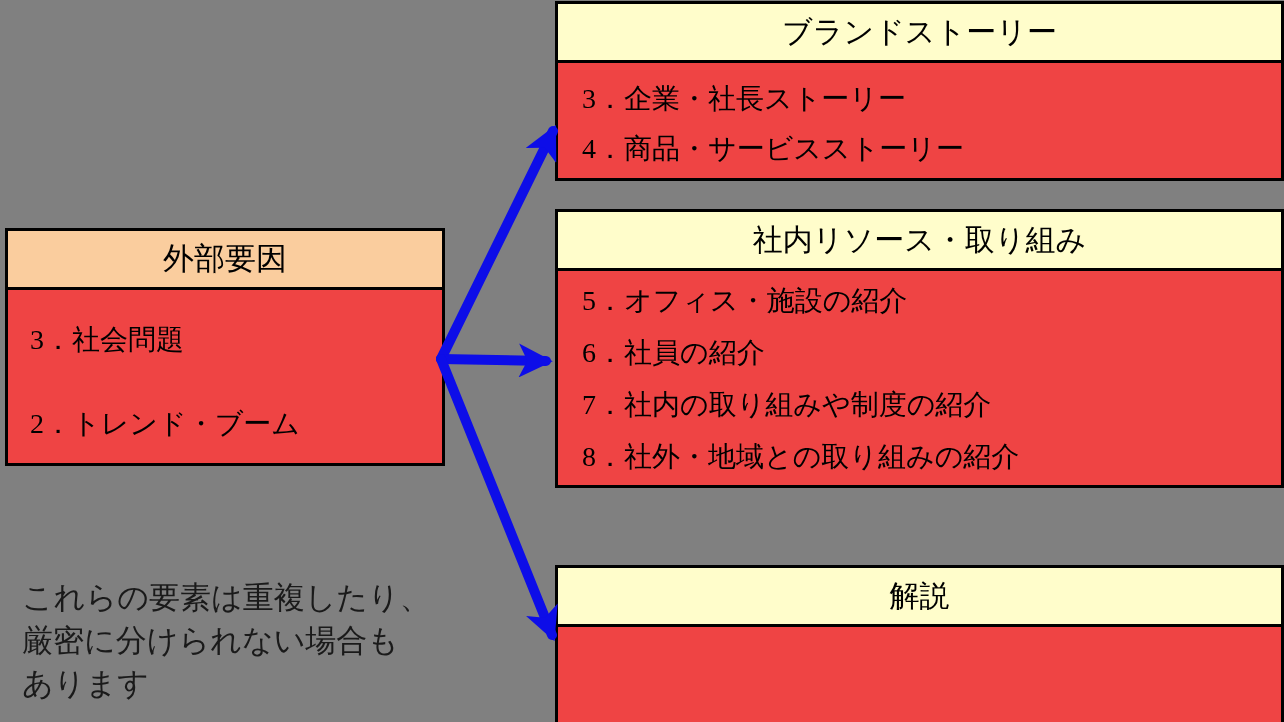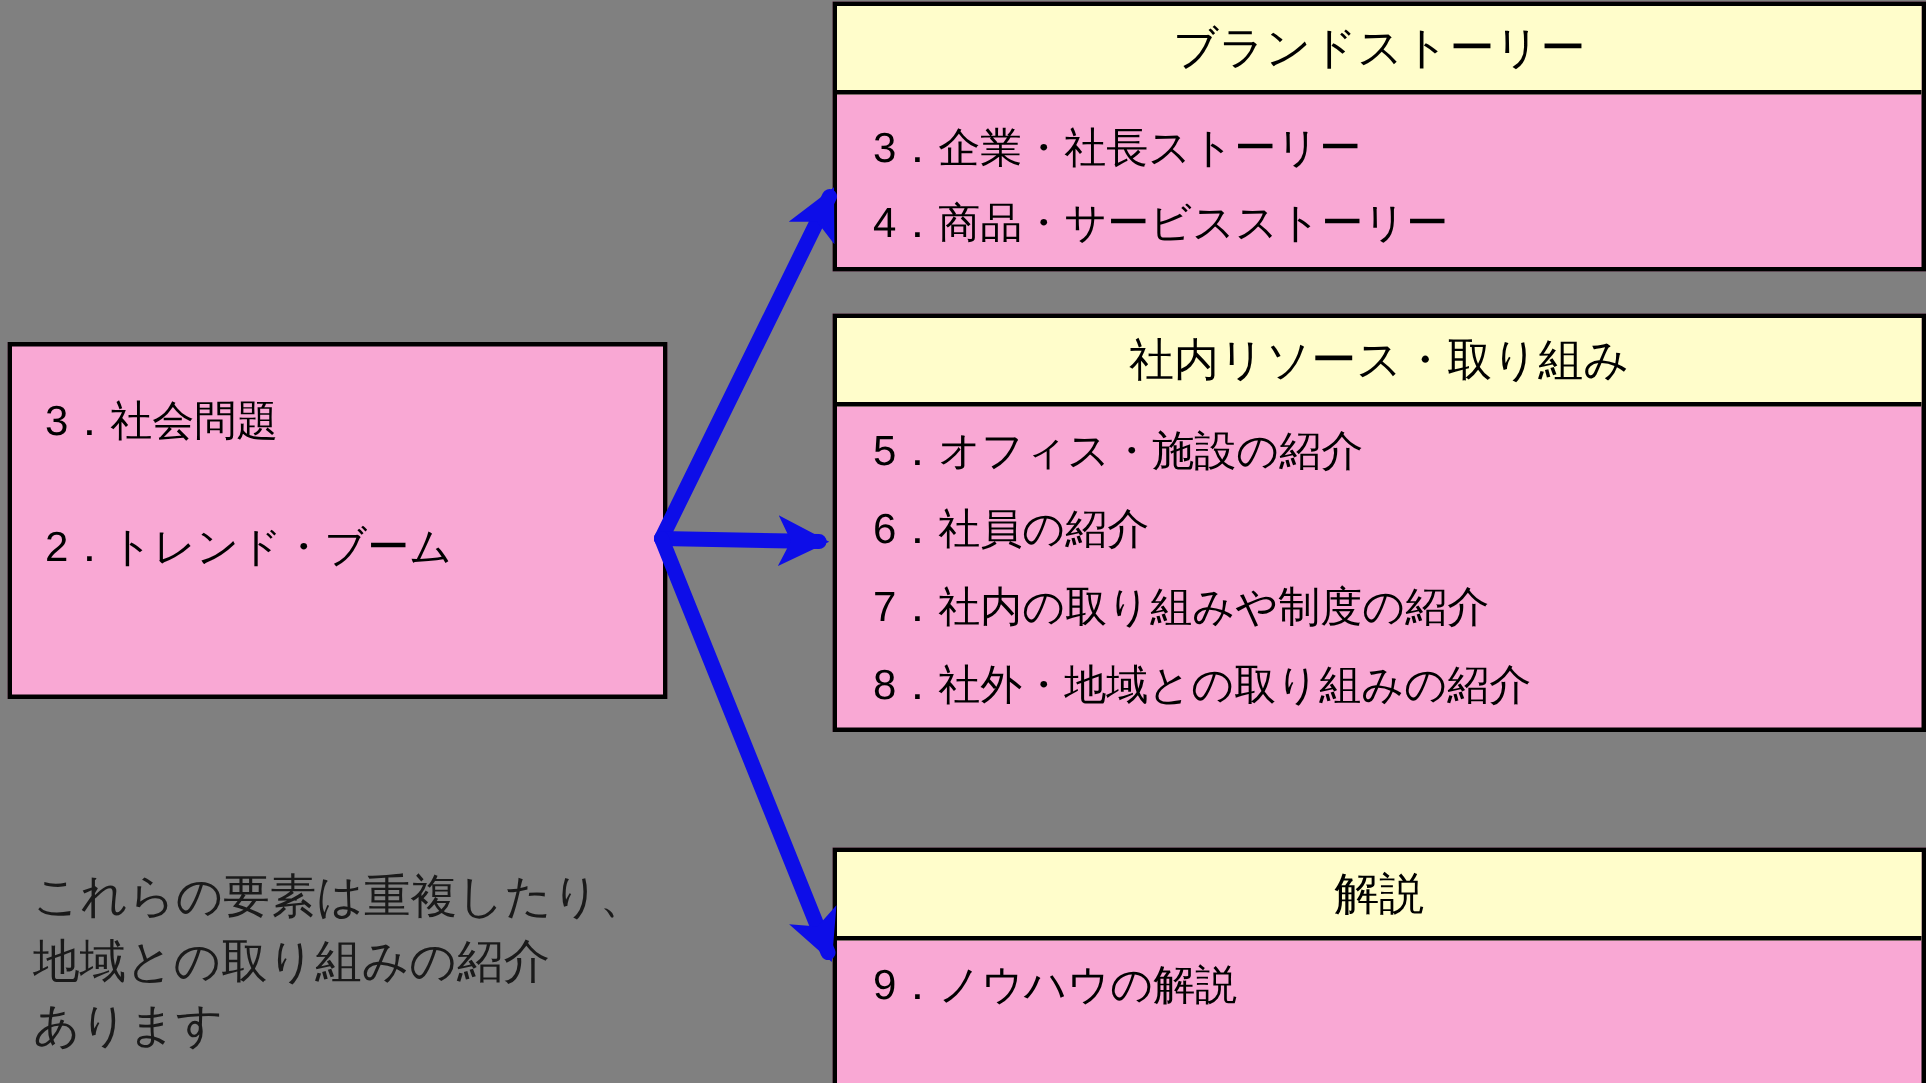--- a/index.html
+++ b/index.html
@@ -1,20 +1,20 @@
 <!DOCTYPE html>
 <html><head>
 <meta charset="utf-8">
 <style>
   html,body{margin:0;padding:0;background:#808080;}
   .canvas{
     position:relative;width:1284px;height:722px;overflow:hidden;
     background:#808080;font-family:"Liberation Sans",sans-serif;color:#000;
   }
-  .box{position:absolute;background:#f9a8d4;border:3px solid #000;box-sizing:border-box;}
+  .box{position:absolute;background:#ef4444;border:3px solid #000;box-sizing:border-box;font-family:Liberation Serif, serif;}
   .box-header{
     display:flex;align-items:center;justify-content:center;
     border-bottom:3px solid #000;font-size:30px;height:56px;box-sizing:content-box;
   }
   .left-box{left:5px;top:228px;width:440px;height:238px;}
   .left-box .box-header{background:#FACD9E;font-size:31px;}
   .left-box .item{height:56px;display:flex;align-items:center;padding-left:22px;font-size:28px;}
   .left-box .item:first-child{margin-top:22px;}
   .left-box .item + .item{margin-top:28px;}
 
@@ -39,20 +39,21 @@
     font-size:31px;line-height:43px;font-weight:normal;color:#1a1a1a;
   }
   .arrows{position:absolute;left:0;top:0;width:1284px;height:722px;pointer-events:none;}
 </style>
 </head>
 <body>
 
 <div class="canvas">
 
   <div class="box left-box">
+    <div class="box-header">外部要因</div>
     <div class="box-body">
       <div class="item">3．社会問題</div>
       <div class="item">2．トレンド・ブーム</div>
     </div>
   </div>
 
   <div class="box right-box box-brand">
     <div class="box-header">ブランドストーリー</div>
     <div class="box-body">
       <div class="item">3．企業・社長ストーリー</div>
@@ -65,28 +66,25 @@
     <div class="box-body">
       <div class="item">5．オフィス・施設の紹介</div>
       <div class="item">6．社員の紹介</div>
       <div class="item">7．社内の取り組みや制度の紹介</div>
       <div class="item">8．社外・地域との取り組みの紹介</div>
     </div>
   </div>
 
   <div class="box right-box box-commentary">
     <div class="box-header">解説</div>
-    <div class="box-body">
-      <div class="item">9．ノウハウの解説</div>
-    </div>
   </div>
 
   <div class="note">
     <div>これらの要素は重複したり、</div>
-    <div>地域との取り組みの紹介</div>
+    <div>厳密に分けられない場合も</div>
     <div>あります</div>
   </div>
 
   <svg class="arrows" viewBox="0 0 1284 722">
     <defs>
       <marker id="ah" viewBox="0 0 10 10" refX="8" refY="5" markerWidth="3.4" markerHeight="3.4" orient="auto">
         <path d="M0,0 L10,5 L0,10 L2.5,5 Z" fill="#0D0DE8"></path>
       </marker>
     </defs>
     <line x1="441" y1="359" x2="553" y2="131" stroke-width="10" stroke-linecap="round" marker-end="url(#ah)" stroke="#0D0DE8"></line>

